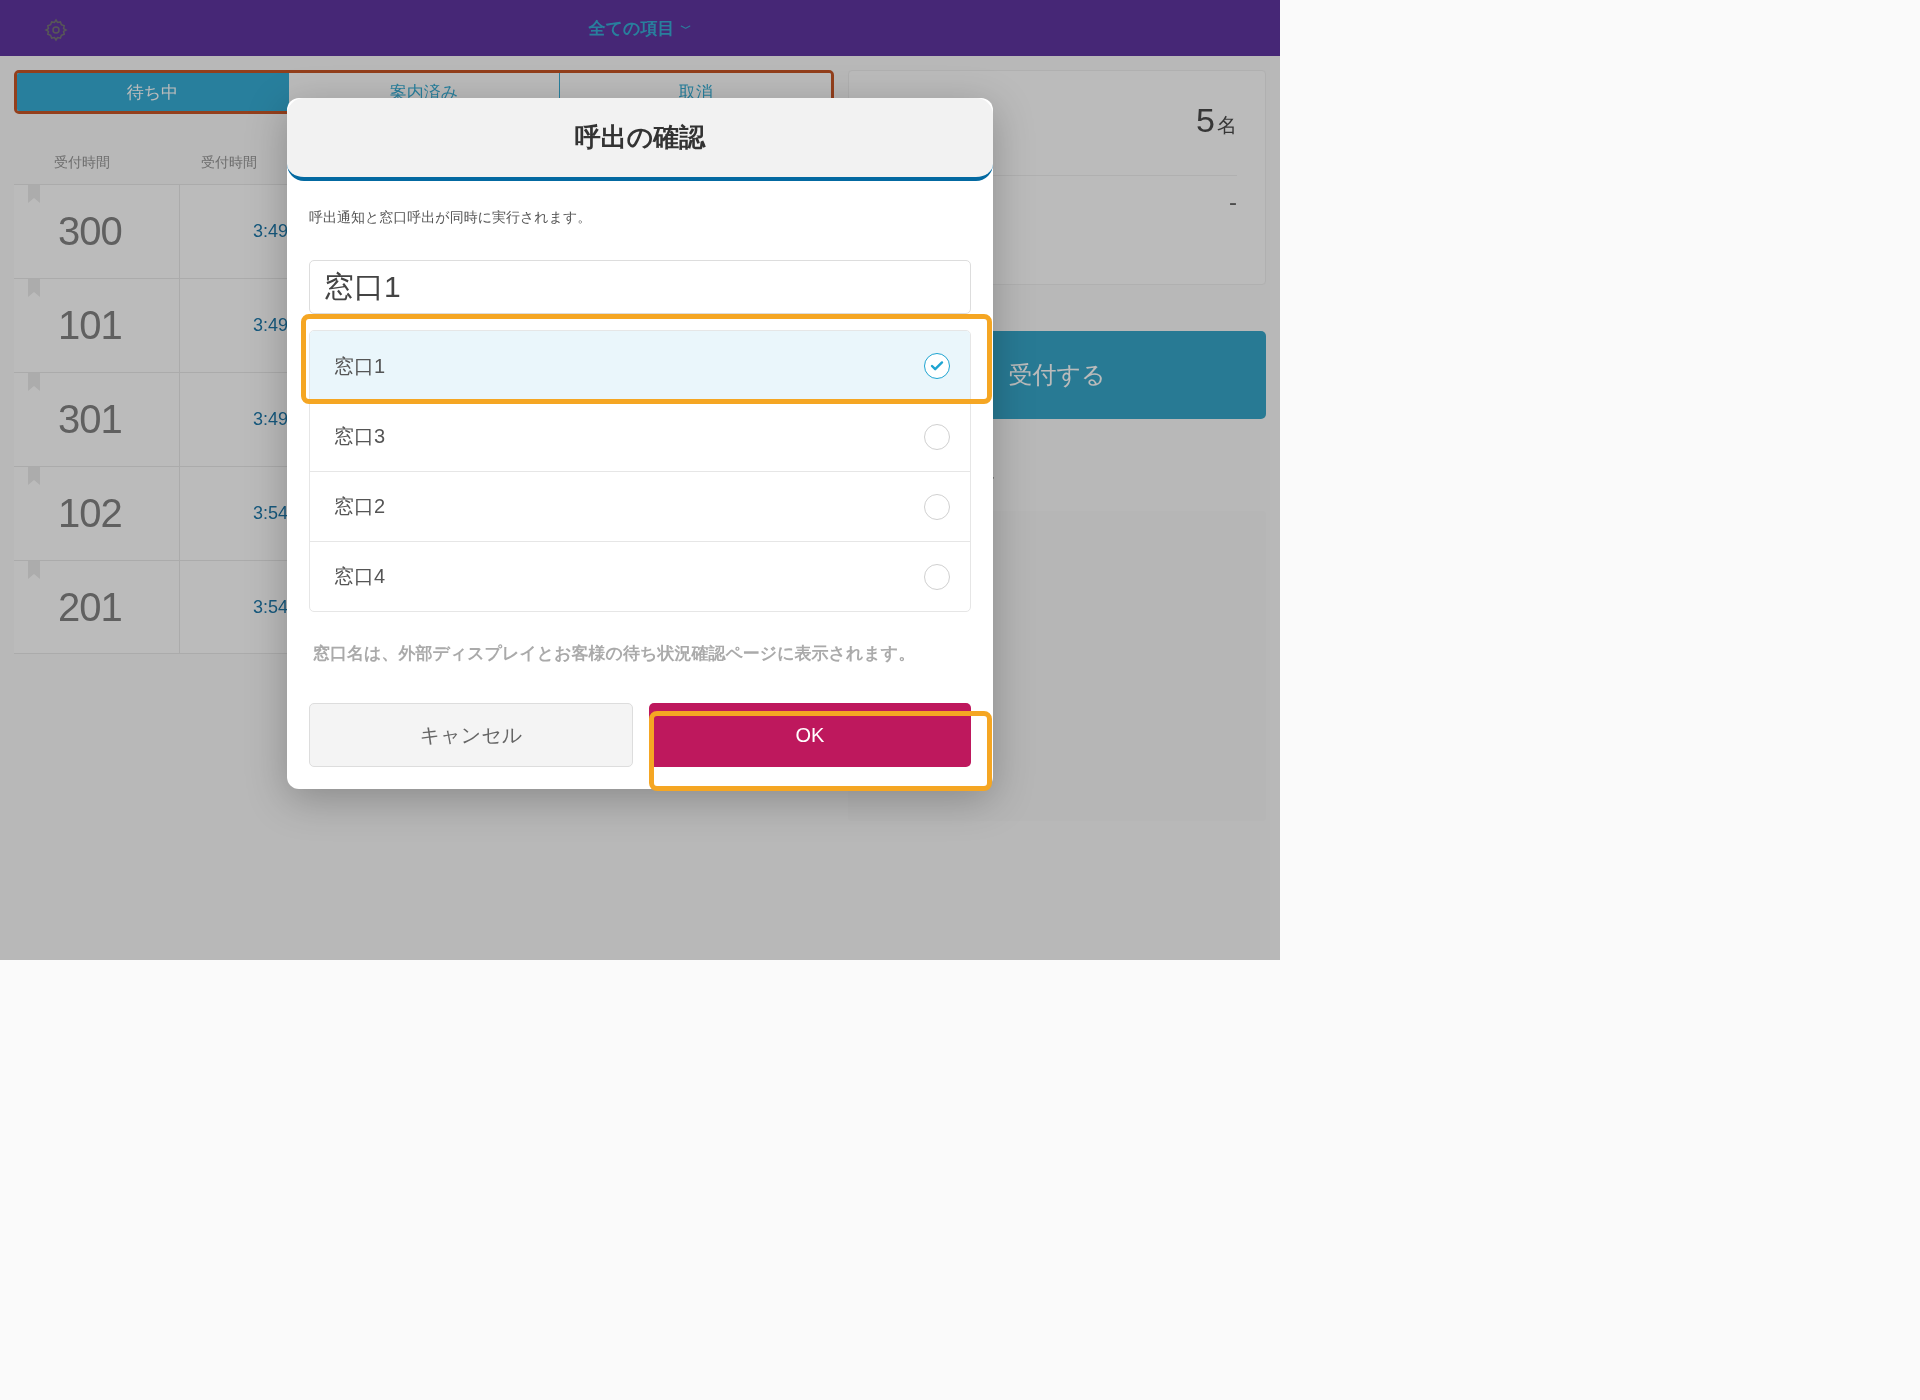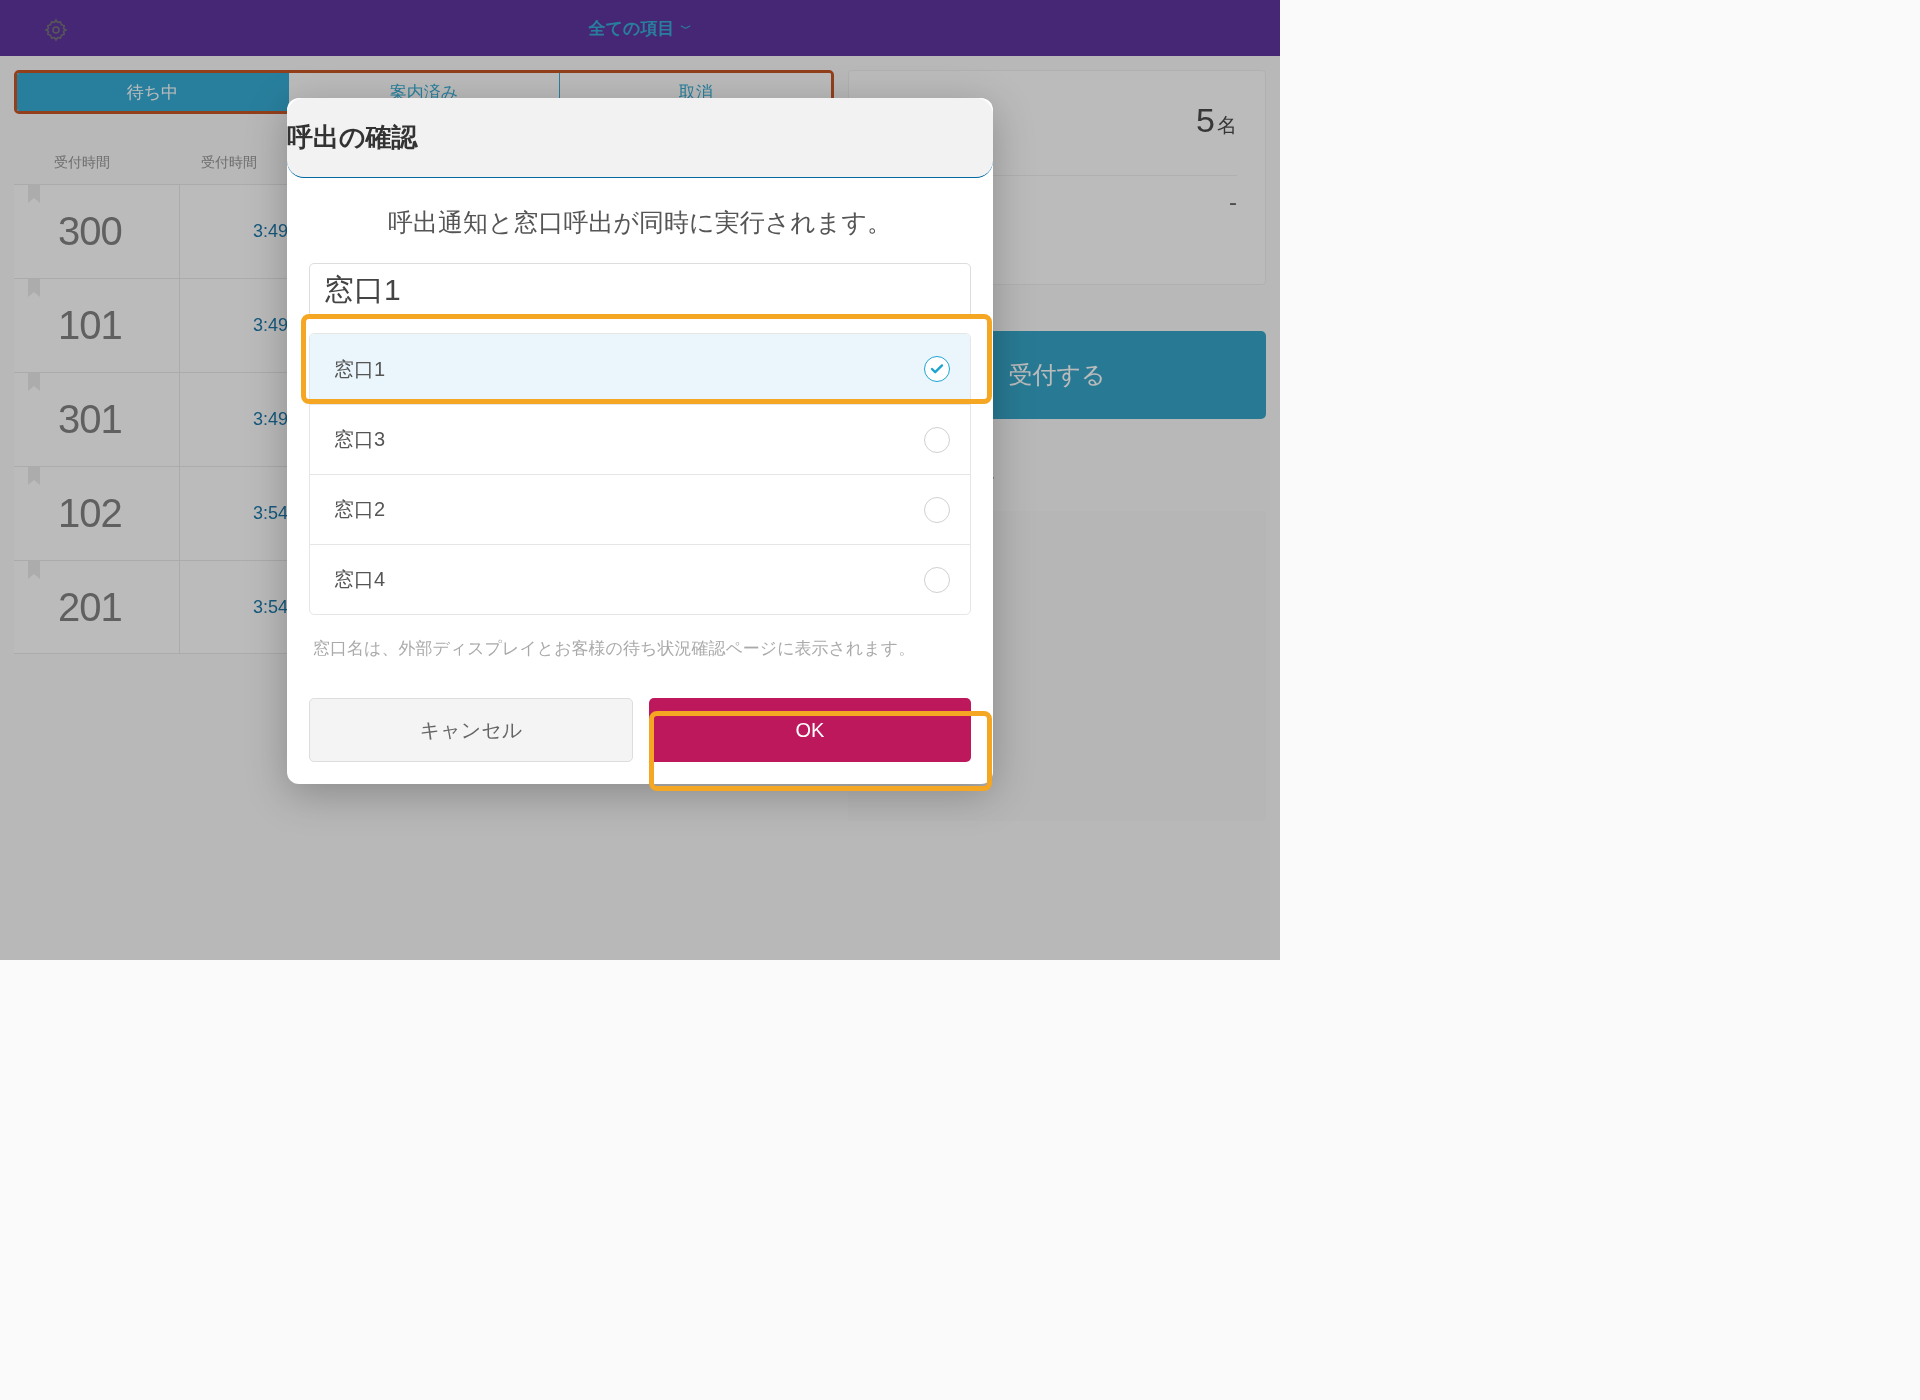--- a/index.html
+++ b/index.html
@@ -41,38 +41,38 @@
     .stat-dash { font-size: 24px; color: #555; }
     .stat-divider { height: 1px; background: #eee; margin: 6px 0 12px; }
     
     .accept-btn { width: 100%; height: 88px; margin-top: 46px; background: #1e9cc3; color: #fff; border: none; border-radius: 5px; font-size: 24px; }
     .calling-section { margin-top: 46px; font-size: 18px; color: #555; padding: 2px 2px 0; }
     .calling-box { margin-top: 20px; height: 310px; background: #f7f7f7; border-radius: 4px; }
     
     
     .overlay { position: absolute; inset: 0; background: rgba(60,60,60,0.35); display: flex; justify-content: center; }
     .modal { width: 706px; background: #fff; border-radius: 12px; margin-top: 98px; height: fit-content; box-shadow: 0 10px 40px rgba(0,0,0,0.25); overflow: hidden; }
-    .modal-header { background: #f2f2f2; text-align: left; padding: 22px 0; font-size: 26px; font-weight: 600; color: #333; border-bottom: 1px solid #0369a1; border-radius: 17px; }
+    .modal-header { background: #f2f2f2; text-align: center; padding: 22px 0; font-size: 26px; font-weight: 600; color: #333; border-bottom: 4px solid #0369a1; border-radius: 17px; }
     .modal-body { padding: 28px 22px 22px; }
-    .modal-msg { text-align: center; font-size: 25px; color: #555; margin-bottom: 24px; }
+    .modal-msg { text-align: left; font-size: 14px; color: #555; margin-bottom: 33px; }
     .window-input { width: 100%; height: 54px; border: 1px solid #ddd; border-radius: 5px; font-size: 30px; padding: 0 14px; color: #444; font-weight: 300; }
     
     .options { margin-top: 16px; border: 1px solid #e6e6e6; border-radius: 5px; overflow: hidden; }
     .option-row { height: 70px; display: flex; align-items: center; justify-content: space-between; padding: 0 20px 0 24px; font-size: 20px; color: #555; }
     .option-row + .option-row { border-top: 1px solid #e6e6e6; }
     .option-row.selected { background: #eaf6fb; }
     .radio-ind { width: 26px; height: 26px; border-radius: 50%; border: 1.5px solid #d0d0d0; display: flex; align-items: center; justify-content: center; background: #fff; }
     .radio-ind.checked { border-color: #1ea4d1; }
     .radio-ind.checked svg { display: block; }
     .radio-ind svg { display: none; }
     
     .highlight-box-1 { position: absolute; border: 5px solid #f5a623; border-radius: 8px; left: 301px; top: 314px; width: 691px; height: 90px; pointer-events: none; }
     .highlight-box-2 { position: absolute; border: 5px solid #f5a623; border-radius: 8px; left: 649px; top: 711px; width: 343px; height: 80px; pointer-events: none; }
     
-    .helper-text { margin-top: 20px; font-size: 17px; color: #aaa; line-height: 1.6; padding: 0 4px; }
+    .helper-text { margin-top: 28px; font-size: 17px; color: #aaa; line-height: 1.6; padding: 0 4px; font-weight: bold; }
     
     .modal-btns { display: flex; gap: 16px; margin-top: 36px; }
     .btn { flex: 1; height: 64px; border-radius: 5px; font-size: 20px; }
     .btn-cancel { background: #f4f4f4; border: 1px solid #ddd; color: #666; }
     .btn-ok { background: #be185d; border: none; color: #fff; }
   </style>
 </head>
 <body>
 
 <div class="top-bar">

